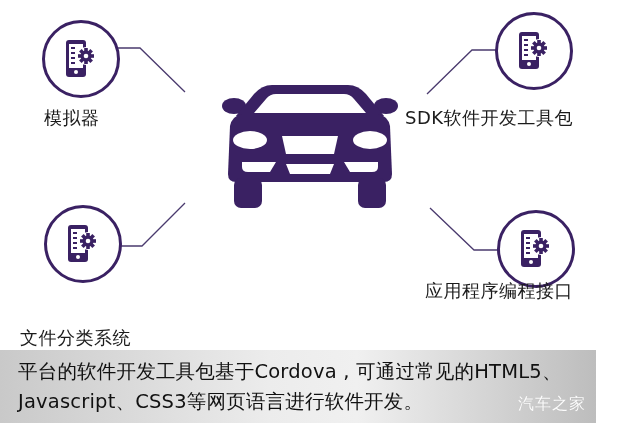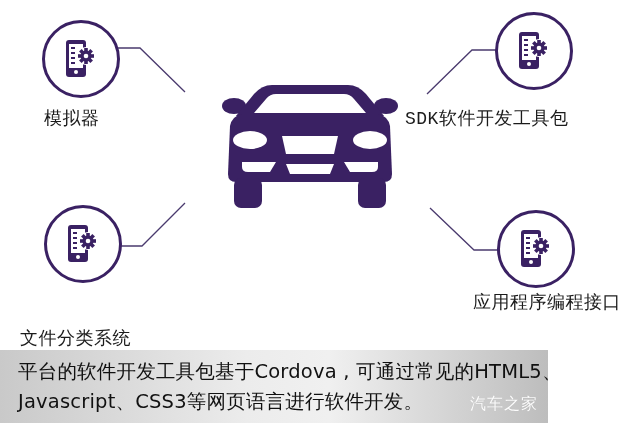--- a/index.html
+++ b/index.html
@@ -5,22 +5,22 @@
   html, body { margin:0; padding:0; }
   body { width:620px; height:423px; background:#ffffff; position:relative; overflow:hidden;
          font-family:"DejaVu Sans", "Liberation Sans", sans-serif; }
   .canvas { position:absolute; left:0; top:0; width:620px; height:423px; }
   .node { position:absolute; }
   .circle { position:absolute; width:78px; height:78px; border:3px solid #3a2163; border-radius:50%;
             box-sizing:border-box; background:#fff; display:flex; align-items:center; justify-content:center; }
   .label { position:absolute; font-size:18px; color:#1b1b1b; white-space:nowrap; letter-spacing:0.5px; }
   .connectors { position:absolute; left:0; top:0; }
   .car { position:absolute; left:220px; top:82px; }
-  .caption { position:absolute; left:0; top:350px; width:532px; height:73px;
-             background:linear-gradient(90deg,#c9c9c9 0%,#ececec 45%,#f0f0f0 60%,#bdbdbd 100%);padding-left:16px; }
+  .caption { position:absolute; left:0; top:350px; width:596px; height:73px;
+             background:linear-gradient(90deg,#c9c9c9 0%,#ececec 45%,#f0f0f0 60%,#bdbdbd 100%); }
   .caption-line { position:absolute; left:18px; font-size:19.5px; color:#111; white-space:nowrap; letter-spacing:0.2px; }
   .watermark { position:absolute; right:10px; bottom:8px; font-size:16px; color:#ffffff; letter-spacing:1px; opacity:0.95;
                text-shadow:0 0 1px rgba(0,0,0,0.15); }
 </style>
 </head>
 <body>
 
 <div class="canvas">
 
   <svg class="connectors" width="620" height="350">
@@ -72,21 +72,21 @@
             <rect x="-1.8" y="-8" width="3.6" height="16"></rect>
             <rect x="-8" y="-1.8" width="16" height="3.6"></rect>
             <rect x="-1.8" y="-8" width="3.6" height="16" transform="rotate(45)"></rect>
             <rect x="-1.8" y="-8" width="3.6" height="16" transform="rotate(-45)"></rect>
             <circle r="5.5"></circle>
           </g>
           <circle r="2.3" fill="#fff"></circle>
         </g>
       </svg>
     </div>
-    <div class="label" style="left:405px; top:106px;font-family:Liberation Mono, monospace;">SDK软件开发工具包</div>
+    <div class="label" style="left:405px; top:106px;">SDK软件开发工具包</div>
   </div>
 
   <div class="node">
     <div class="circle" style="left:44px; top:205px;">
       <svg width="34" height="40" viewBox="0 0 34 40">
         <rect x="2" y="1" width="20" height="37" rx="3" fill="#3a2163"></rect>
         <rect x="5" y="5" width="14" height="24" fill="#fff"></rect>
         <rect x="7" y="8" width="4" height="2" fill="#3a2163"></rect>
         <rect x="7" y="13" width="4" height="2" fill="#3a2163"></rect>
         <rect x="7" y="18" width="4" height="2" fill="#3a2163"></rect>
@@ -124,21 +124,21 @@
             <rect x="-1.8" y="-8" width="3.6" height="16"></rect>
             <rect x="-8" y="-1.8" width="16" height="3.6"></rect>
             <rect x="-1.8" y="-8" width="3.6" height="16" transform="rotate(45)"></rect>
             <rect x="-1.8" y="-8" width="3.6" height="16" transform="rotate(-45)"></rect>
             <circle r="5.5"></circle>
           </g>
           <circle r="2.3" fill="#fff"></circle>
         </g>
       </svg>
     </div>
-    <div class="label" style="left:425px; top:290px;margin-left:48px;">应用程序编程接口</div>
+    <div class="label" style="left:425px; top:279px;">应用程序编程接口</div>
   </div>
 
   <svg class="car" width="180" height="128" viewBox="0 0 180 128">
     <g fill="#3a2163">
 
       <ellipse cx="14" cy="24" rx="12" ry="8"></ellipse>
       <ellipse cx="166" cy="24" rx="12" ry="8"></ellipse>
 
       <path d="M52 3 H128 Q138 3 146 12 L164 34 H16 L34 12 Q42 3 52 3 Z"></path>
 

